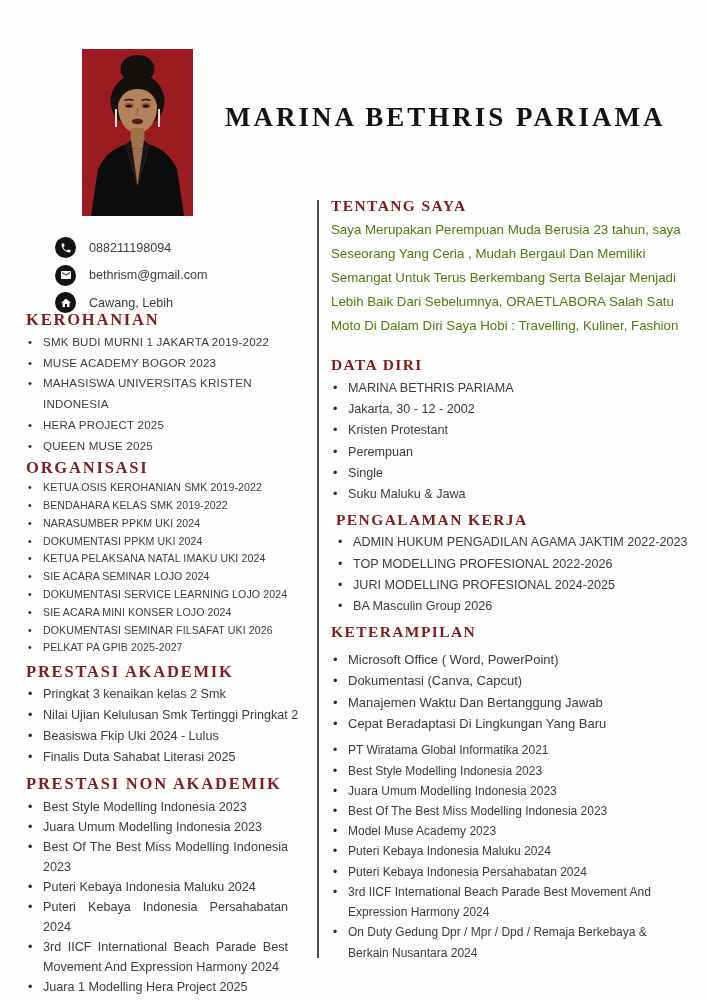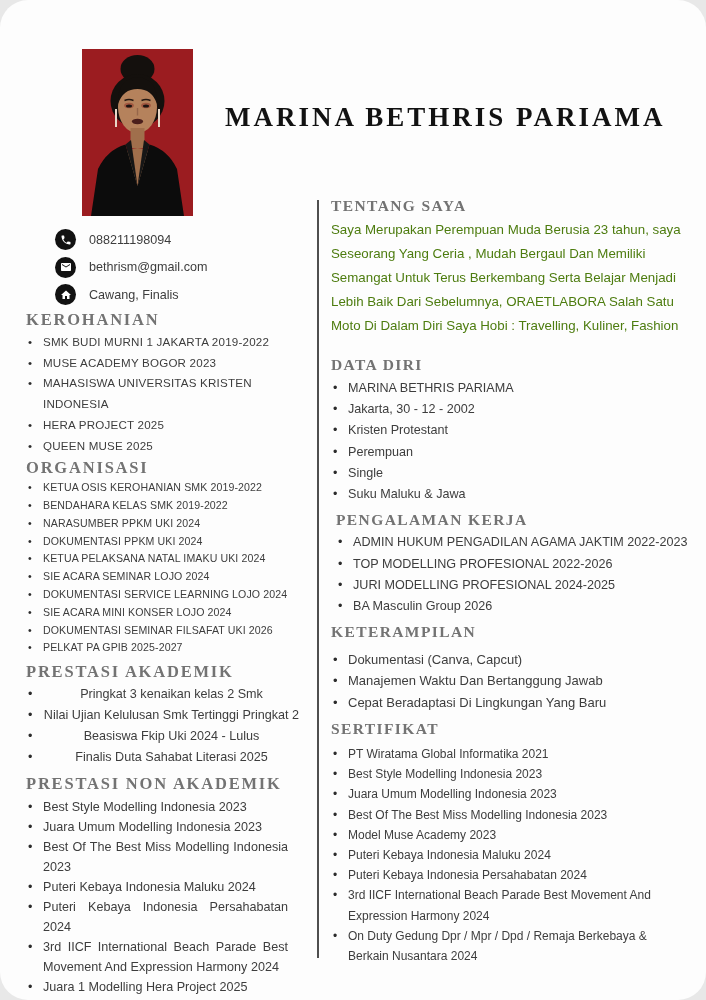--- a/index.html
+++ b/index.html
@@ -1,69 +1,69 @@
 <!DOCTYPE html>
 <html><head>
 <meta charset="utf-8">
 <style>
   html,body { margin:0; padding:0; background:#e8e8e8; }
   .page {
     position:relative; width:706px; height:1000px; margin:0 auto;
     background:#fdfdfd; overflow:hidden;
-    font-family:"Liberation Sans", sans-serif; color:#3d3d3d;border-radius:28px;
+    font-family:"Liberation Sans", sans-serif; color:#3d3d3d;
   }
 
   
   .photo { position:absolute; left:82px; top:49px; width:111px; height:167px; }
   .photo svg { display:block; width:111px; height:167px; }
 
   
   .name {
     position:absolute; left:225px; top:102px; width:440px; text-align:center;
     font-family:"Liberation Serif", serif; font-weight:700; font-size:27px;
     letter-spacing:3px; color:#121212; white-space:nowrap;
   }
 
   
-  .contacts { position:absolute; left:55px; top:229px; }
+  .contacts { position:absolute; left:55px; top:237px; }
   .contact-row { display:flex; align-items:center; height:21px; margin-bottom:6.5px; }
   .contact-icon {
     width:21px; height:21px; border-radius:50%; background:#121212;
     display:flex; align-items:center; justify-content:center; flex:0 0 21px;
   }
   .contact-icon svg { width:12px; height:12px; fill:#ffffff; }
   .contact-text { margin-left:13px; font-size:12.6px; color:#3d3d3d; }
 
   
   .divider { position:absolute; left:317px; top:200px; width:2px; height:758px; background:#4f4f4f; }
 
   
   .left-col  { position:absolute; left:26px;  top:310px; width:274px; }
   .right-col { position:absolute; left:331px; top:196px; width:362px; }
 
   .sec-title {
-    font-family:"Liberation Serif", serif; font-weight:700; color:#737373;
+    font-family:"Liberation Serif", serif; font-weight:700; color:#7f1d1d;
     margin:0; line-height:19px;
   }
   .left-col  .sec-title { font-size:16.5px; letter-spacing:1.8px; }
   .right-col .sec-title { font-size:15.5px; letter-spacing:1.4px; }
 
   .list { list-style:none; margin:0; padding:0; }
   .list li { position:relative; padding-left:17px; }
   .list li::before { content:"\2022"; position:absolute; left:2px; top:0; color:#2b2b2b; }
 
   
   .ul-pend { margin-top:3px; }
   .ul-pend li { font-size:11.6px; line-height:20.7px; letter-spacing:0.2px; }
   .h-org  { margin-top:2px; }
   .ul-org { margin-top:2px; }
   .ul-org li { font-size:10.6px; line-height:17.8px; letter-spacing:0.1px; }
   .h-pa   { margin-top:5px; }
   .ul-pa  { margin-top:3px; }
-  .ul-pa li { font-size:12.6px; line-height:20.8px;text-align:center; }
+  .ul-pa li { font-size:12.6px; line-height:20.8px; }
   .h-pna  { margin-top:7px; }
   .ul-pna { margin-top:4px; width:262px; }
   .ul-pna li { font-size:12.6px; line-height:20px; text-align:justify; }
 
   
   .about-p { margin:3px 0 0 0; width:356px; font-size:13.3px; line-height:24px; color:#4d7c0f; }
   .h-dd  { margin-top:17px; }
   .ul-dd { margin-top:4px; }
   .ul-dd li { font-size:12.6px; line-height:21.2px; }
   .h-pk  { margin-top:5px; padding-left:5px; }
@@ -124,21 +124,21 @@
           </svg>
       </span>
       <span class="contact-text">bethrism@gmail.com</span>
     </div>
     <div class="contact-row">
       <span class="contact-icon">
         <svg viewBox="0 0 24 24">
             <path d="M10 20v-6h4v6h5v-8h3L12 3 2 12h3v8z"></path>
           </svg>
       </span>
-      <span class="contact-text">Cawang, Finalis</span>
+      <span class="contact-text">Cawang, Lebih</span>
     </div>
   </div>
 
   <div class="divider"></div>
 
   <div class="left-col">
 
     <section>
       <h2 class="sec-title">KEROHANIAN</h2>
       <ul class="list ul-pend">
@@ -224,28 +224,28 @@
           <li>TOP MODELLING PROFESIONAL 2022-2026</li>
           <li>JURI MODELLING PROFESIONAL 2024-2025</li>
           <li>BA Masculin Group 2026</li>
         </ul>
     </section>
 
     <section>
       <h2 class="sec-title h-kt">KETERAMPILAN</h2>
       <ul class="list ul-kt">
 
+      <li>Microsoft Office ( Word, PowerPoint)</li>
           <li>Dokumentasi (Canva, Capcut)</li>
           <li>Manajemen Waktu Dan Bertanggung Jawab</li>
           <li>Cepat Beradaptasi Di Lingkungan Yang Baru</li>
         </ul>
     </section>
 
     <section>
-      <h2 class="sec-title h-sf">SERTIFIKAT</h2>
       <ul class="list ul-sf">
 
       <li>PT Wiratama Global Informatika 2021</li>
           <li>Best Style Modelling Indonesia 2023</li>
           <li>Juara Umum Modelling Indonesia 2023</li>
           <li>Best Of The Best Miss Modelling Indonesia 2023</li>
           <li>Model Muse Academy 2023</li>
           <li>Puteri Kebaya Indonesia Maluku 2024</li>
           <li>Puteri Kebaya Indonesia Persahabatan 2024</li>
           <li>3rd IICF International Beach Parade Best Movement And Expression Harmony 2024</li>

